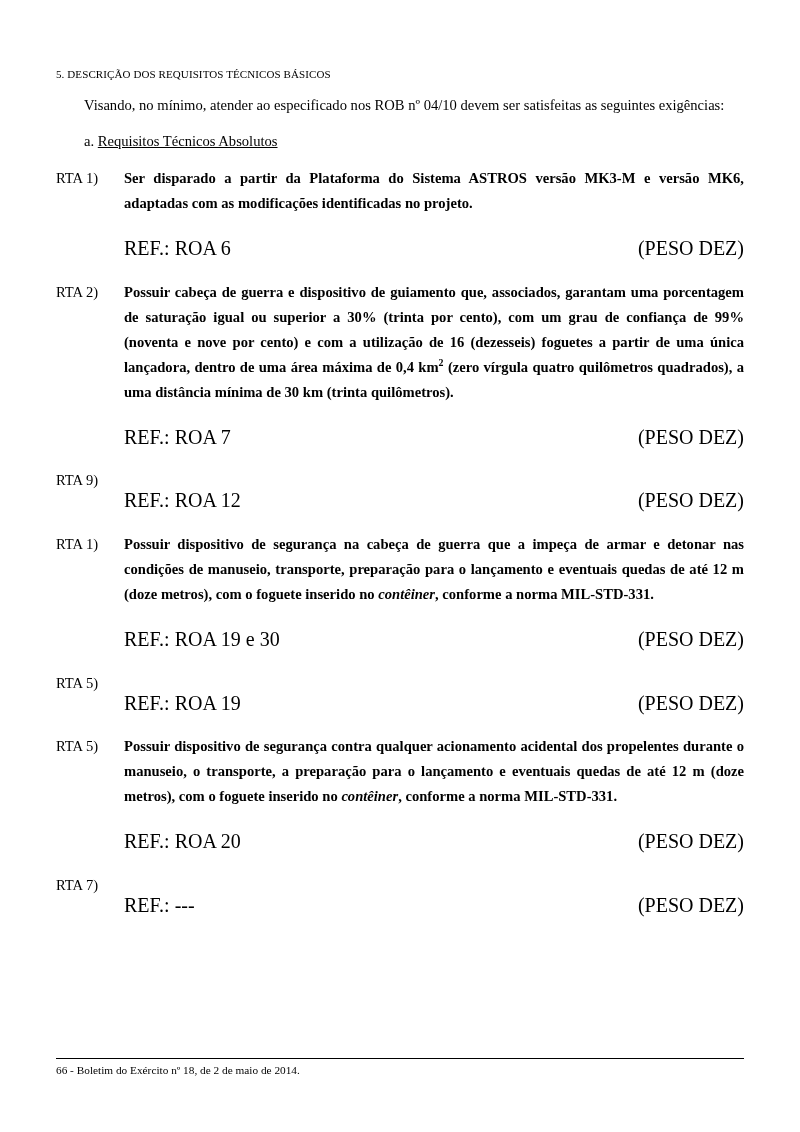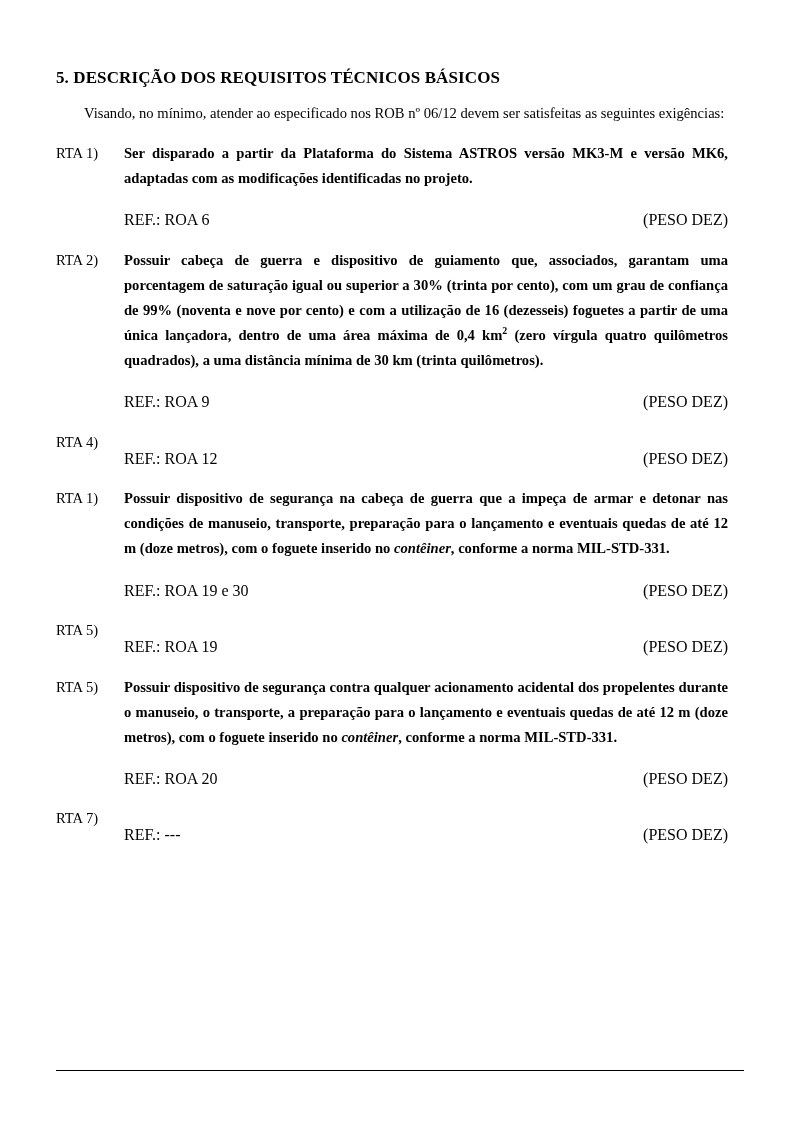--- a/index.html
+++ b/index.html
@@ -15,22 +15,22 @@
     -webkit-font-smoothing: antialiased;
   }
   .page {
     position: relative;
     width: 800px;
     height: 1132px;
     box-sizing: border-box;
     padding: 68px 56px 0 56px;
   }
   .section-title {
-    font-size: 17px;
-    font-weight: bold;
+    font-size: 11px;
+    font-weight: normal;
     letter-spacing: 0.1px;
     margin: 0 0 14px 0;
   }
   .intro {
     font-size: 14.6px;
     line-height: 1.58;
     text-align: justify;
     margin: 0 0 16px 0;
     text-indent: 28px;
   }
@@ -41,21 +41,21 @@
   }
   .subsection .sub-letter {
     display: inline;
   }
   .subsection .sub-label {
     text-decoration: underline;
   }
   .req {
     display: flex;
     align-items: flex-start;
-    margin: 0 16px 14px 0;
+    margin: 0 0 14px 0;
   }
   .req-tag {
     flex: 0 0 68px;
     font-size: 14.6px;
     line-height: 1.72;
     white-space: nowrap;
   }
   .req-body {
     flex: 1 1 auto;
   }
@@ -63,21 +63,21 @@
     font-size: 14.6px;
     line-height: 1.72;
     text-align: justify;
     margin: 0;
     font-weight: bold;
   }
   .ref-line {
     display: flex;
     justify-content: space-between;
     align-items: baseline;
-    font-size: 16px;
+    font-size: 20px;
     line-height: 1.72;
     margin-top: 15px;
   }
   .ref-left {
     white-space: nowrap;
   }
   .ref-right {
     white-space: nowrap;
     text-align: right;
   }
@@ -104,46 +104,49 @@
     font-family: "Liberation Serif", serif;
   }
 </style>
 </head>
 <body>
 
 <div class="page">
 
   <h1 class="section-title">5. DESCRIÇÃO DOS REQUISITOS TÉCNICOS BÁSICOS</h1>
 
-  <p class="intro">Visando, no mínimo, atender ao especificado nos ROB nº 06/12 devem ser satisfeitas as seguintes exigências:</p>
+  <p class="intro">Visando, no mínimo, atender ao especificado nos ROB nº 04/10 devem ser satisfeitas as seguintes exigências:</p>
 
+  <p class="subsection">
+    <span class="sub-letter">a. </span><span class="sub-label">Requisitos Técnicos Absolutos</span>
+  </p>
 
   <div id="requirements-container">
       <div class="req">
         <div class="req-tag">RTA 1)</div>
         <div class="req-body">
           <p class="req-text">Ser disparado a partir da Plataforma do Sistema ASTROS versão MK3-M e versão MK6, adaptadas com as modificações identificadas no projeto.</p>
           <div class="ref-line">
             <span class="ref-left">REF.: ROA 6</span>
             <span class="ref-right">(PESO DEZ)</span>
           </div>
         </div>
       </div>
       <div class="req">
         <div class="req-tag">RTA 2)</div>
         <div class="req-body">
           <p class="req-text">Possuir cabeça de guerra e dispositivo de guiamento que, associados, garantam uma porcentagem de saturação igual ou superior a 30% (trinta por cento), com um grau de confiança de 99% (noventa e nove por cento) e com a utilização de 16 (dezesseis) foguetes a partir de uma única lançadora, dentro de uma área máxima de 0,4 km<sup class="sup">2</sup> (zero vírgula quatro quilômetros quadrados), a uma distância mínima de 30 km (trinta quilômetros).</p>
           <div class="ref-line">
-            <span class="ref-left">REF.: ROA 9</span>
+            <span class="ref-left">REF.: ROA 7</span>
             <span class="ref-right">(PESO DEZ)</span>
           </div>
         </div>
       </div>
       <div class="req">
-        <div class="req-tag">RTA 4)</div>
+        <div class="req-tag">RTA 9)</div>
         <div class="req-body">
           <div class="ref-line">
             <span class="ref-left">REF.: ROA 12</span>
             <span class="ref-right">(PESO DEZ)</span>
           </div>
         </div>
       </div>
       <div class="req">
         <div class="req-tag">RTA 1)</div>
         <div class="req-body">
@@ -179,15 +182,16 @@
           <div class="ref-line">
             <span class="ref-left">REF.: ---</span>
             <span class="ref-right">(PESO DEZ)</span>
           </div>
         </div>
       </div>
     </div>
 
   <div class="footer">
     <div class="footer-rule"></div>
+    <div class="footer-text">66 - Boletim do Exército nº 18, de 2 de maio de 2014.</div>
   </div>
 
 </div>
 
 </body></html>

